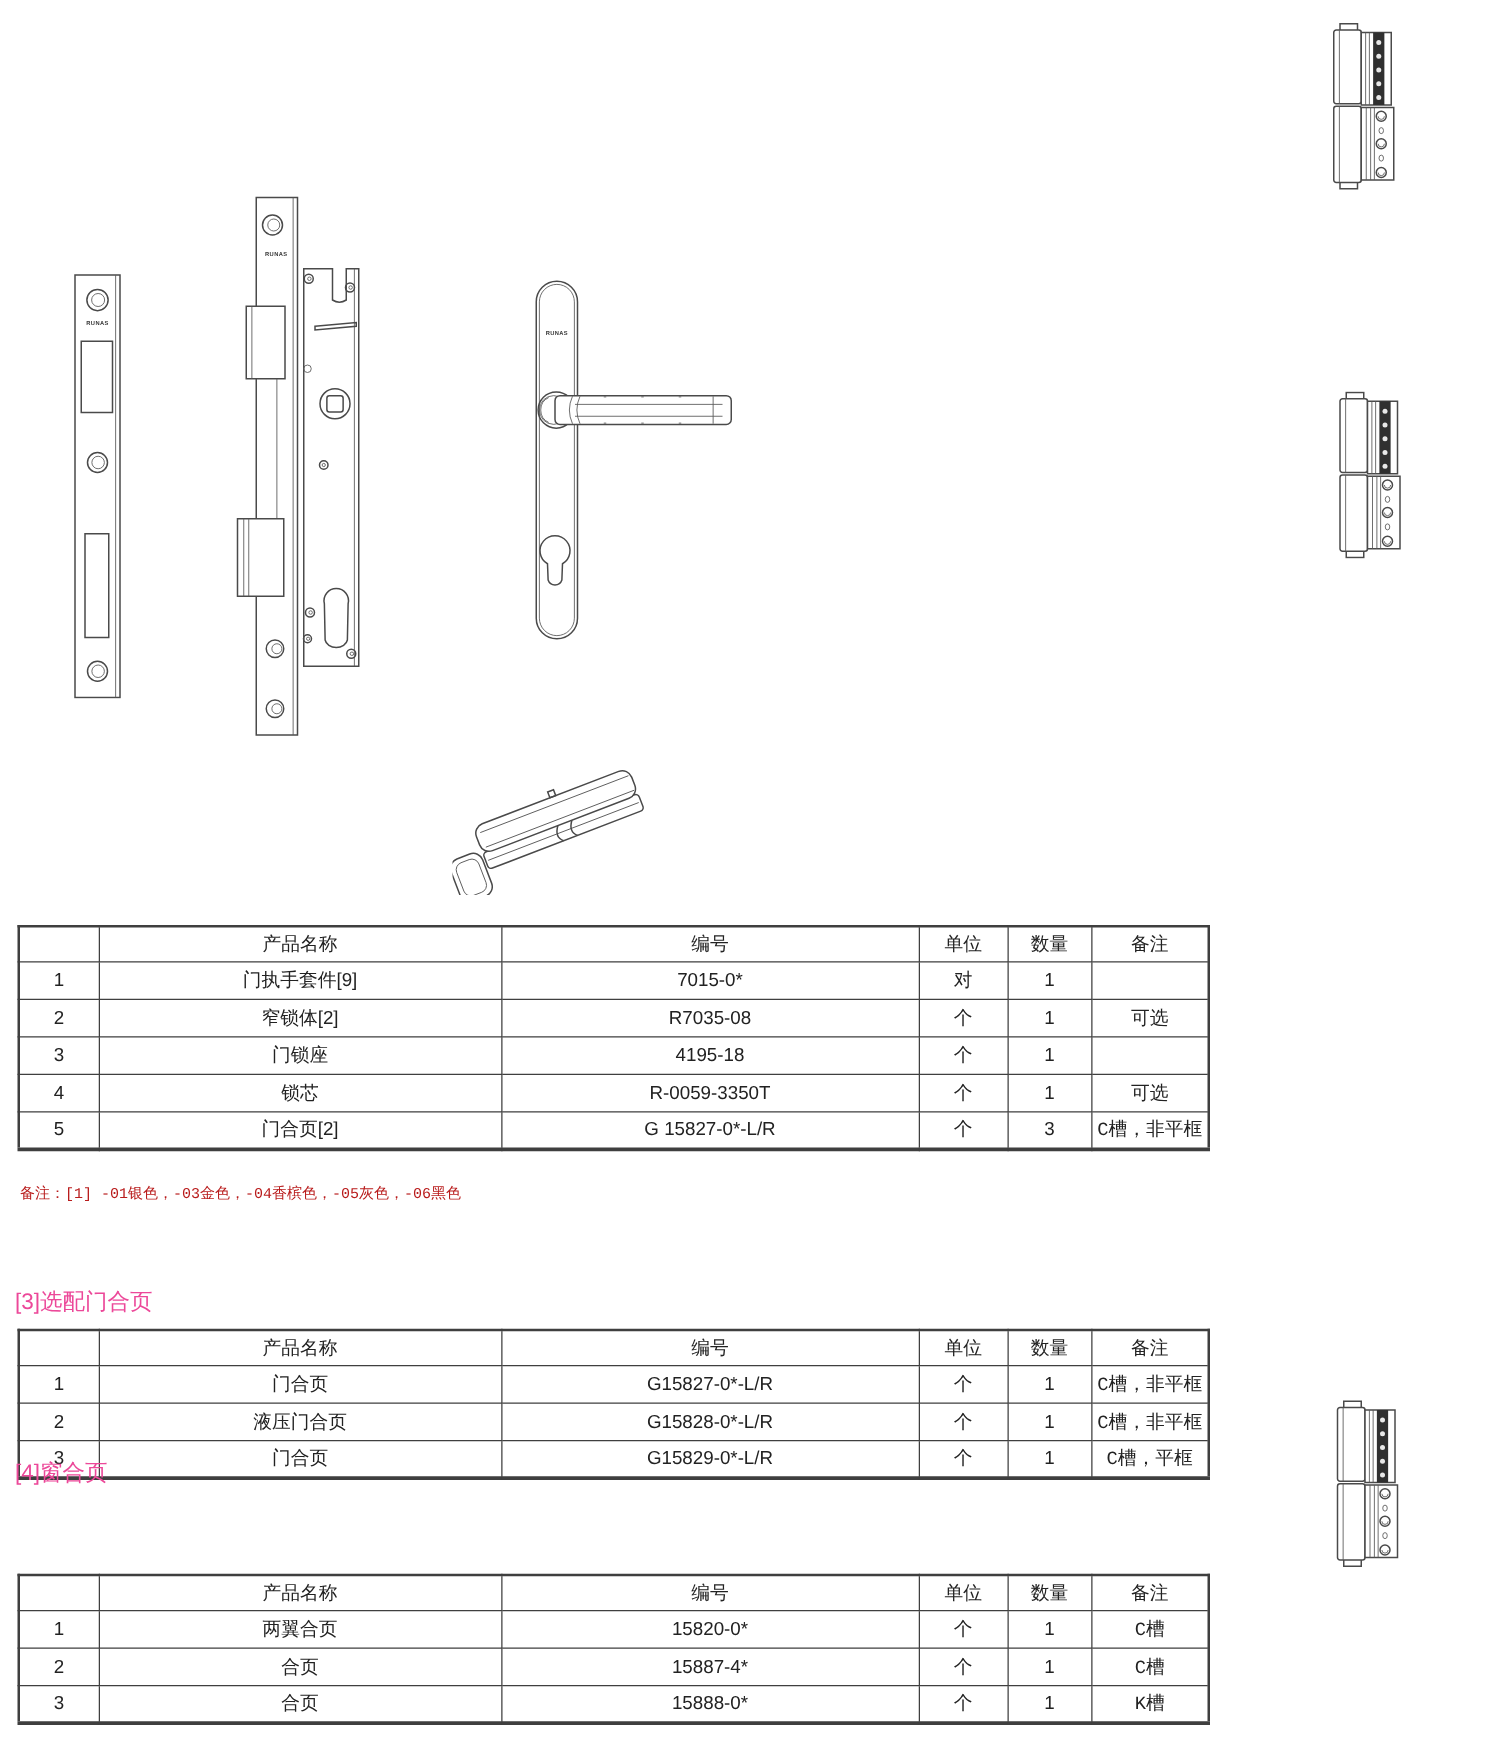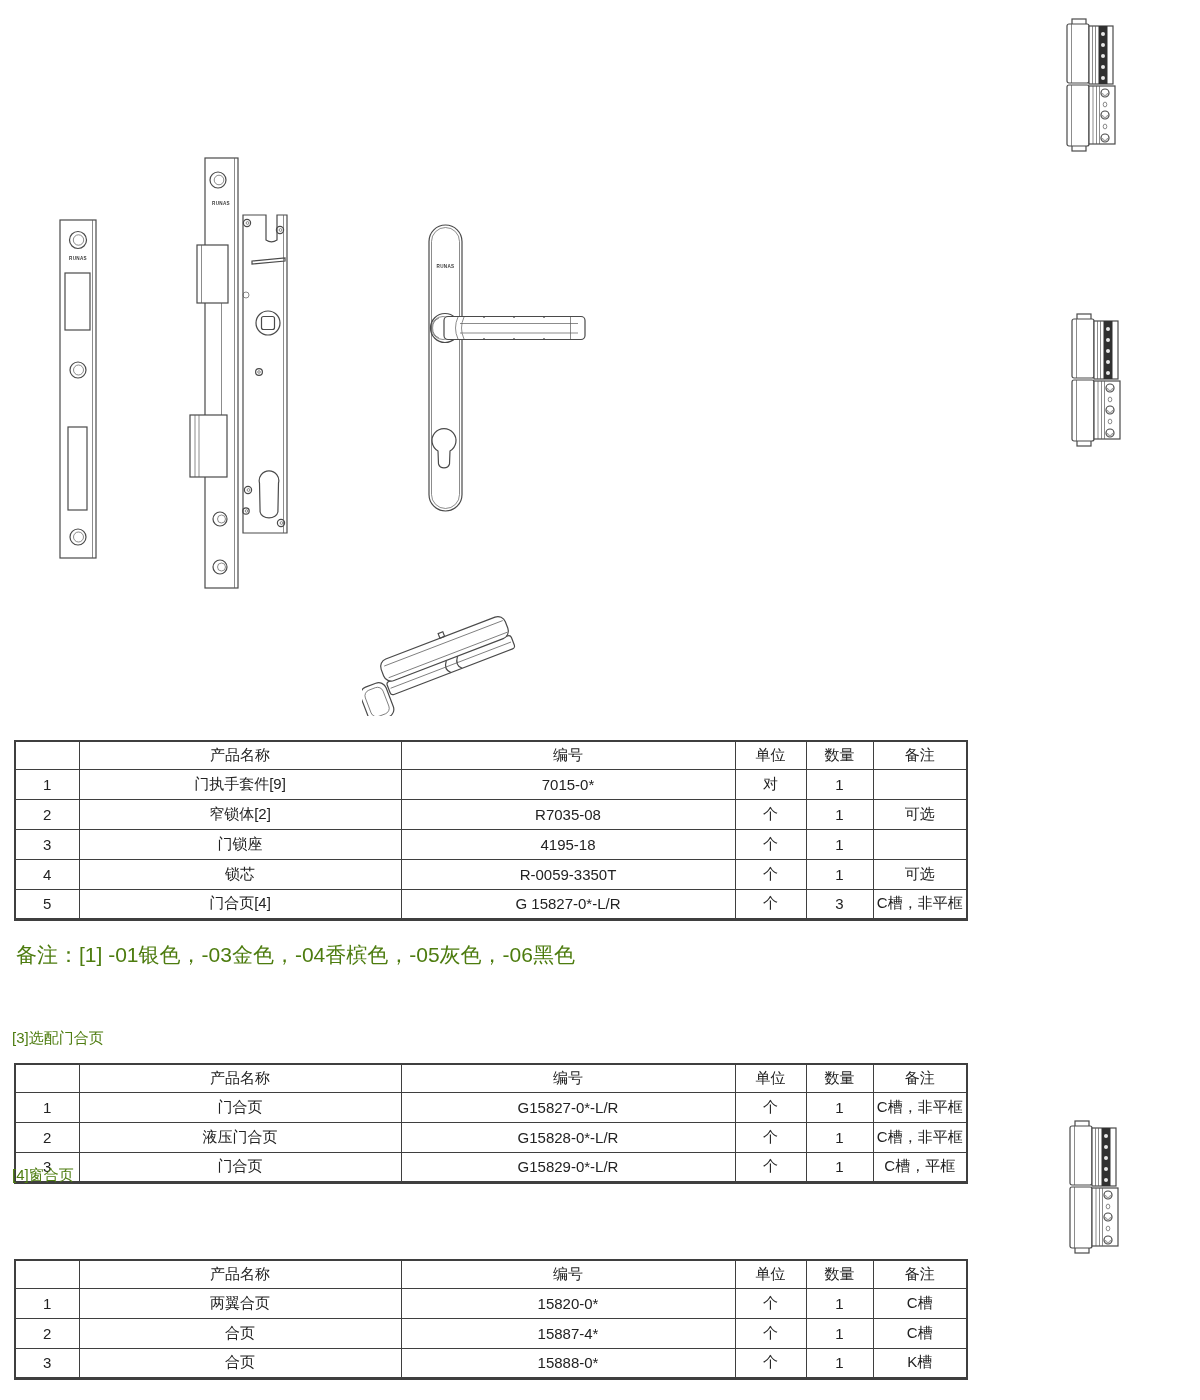--- a/index.html
+++ b/index.html
@@ -30,32 +30,32 @@
     font-weight: normal;
     color: #222;
     padding: 0;
     overflow: hidden;
     white-space: nowrap;
   }
   table.parts { border: 2px solid #3f3f3f; border-bottom-width: 3px; }
   table.parts th { height: 28px; }
   table.parts td { height: 30px; }
   .t-tall td { height: 31px; }
-  td.remark { font-size: 10px; color: #333; }
+  td.remark { font-size: 10px; color: #333; font-family: Liberation Mono, monospace; }
   col.c-no    { width: 64px; }
   col.c-name  { width: 322px; }
   col.c-code  { width: 334px; }
   col.c-unit  { width: 71px; }
   col.c-qty   { width: 67px; }
   col.c-rem   { width: 94px; }
 
   
-  .notes { font-size: 21px; line-height: 26px; color: #4d7c0f; display: flex; }
+  .notes { font-size: 12px; line-height: 26px; color: #b91c1c; display: flex; font-family: Liberation Mono, monospace; }
   .notes .lbl { white-space: nowrap; }
-  .section-title { font-size: 15px; color: #4d7c0f; }
+  .section-title { font-size: 18px; color: #ec4899; }
 
   
   svg { display: block; }
   .ln  { fill: none; stroke: #4a4a4a; stroke-width: 1.2; }
   .lnf { fill: #ffffff; stroke: #4a4a4a; stroke-width: 1.2; }
   .thin{ fill: none; stroke: #5a5a5a; stroke-width: 0.7; }
   .brand-txt { font-family: "Liberation Sans", sans-serif; font-size: 4.6px; font-weight: bold; fill: #3a3a3a; letter-spacing: 0.3px; }
 </style>
 </head>
 <body>
@@ -300,21 +300,21 @@
     <tr>
       <td>4</td>
       <td>锁芯</td>
       <td>R-0059-3350T</td>
       <td>个</td>
       <td>1</td>
       <td class="remark">可选</td>
     </tr>
     <tr>
       <td>5</td>
-      <td>门合页[4]</td>
+      <td>门合页[2]</td>
       <td>G 15827-0*-L/R</td>
       <td>个</td>
       <td>3</td>
       <td class="remark">C槽，非平框</td>
     </tr>
   </tbody>
     </table>
 
   <div class="notes abs" style="left:16px; top:942px;">
     <span class="lbl">备注：</span>

